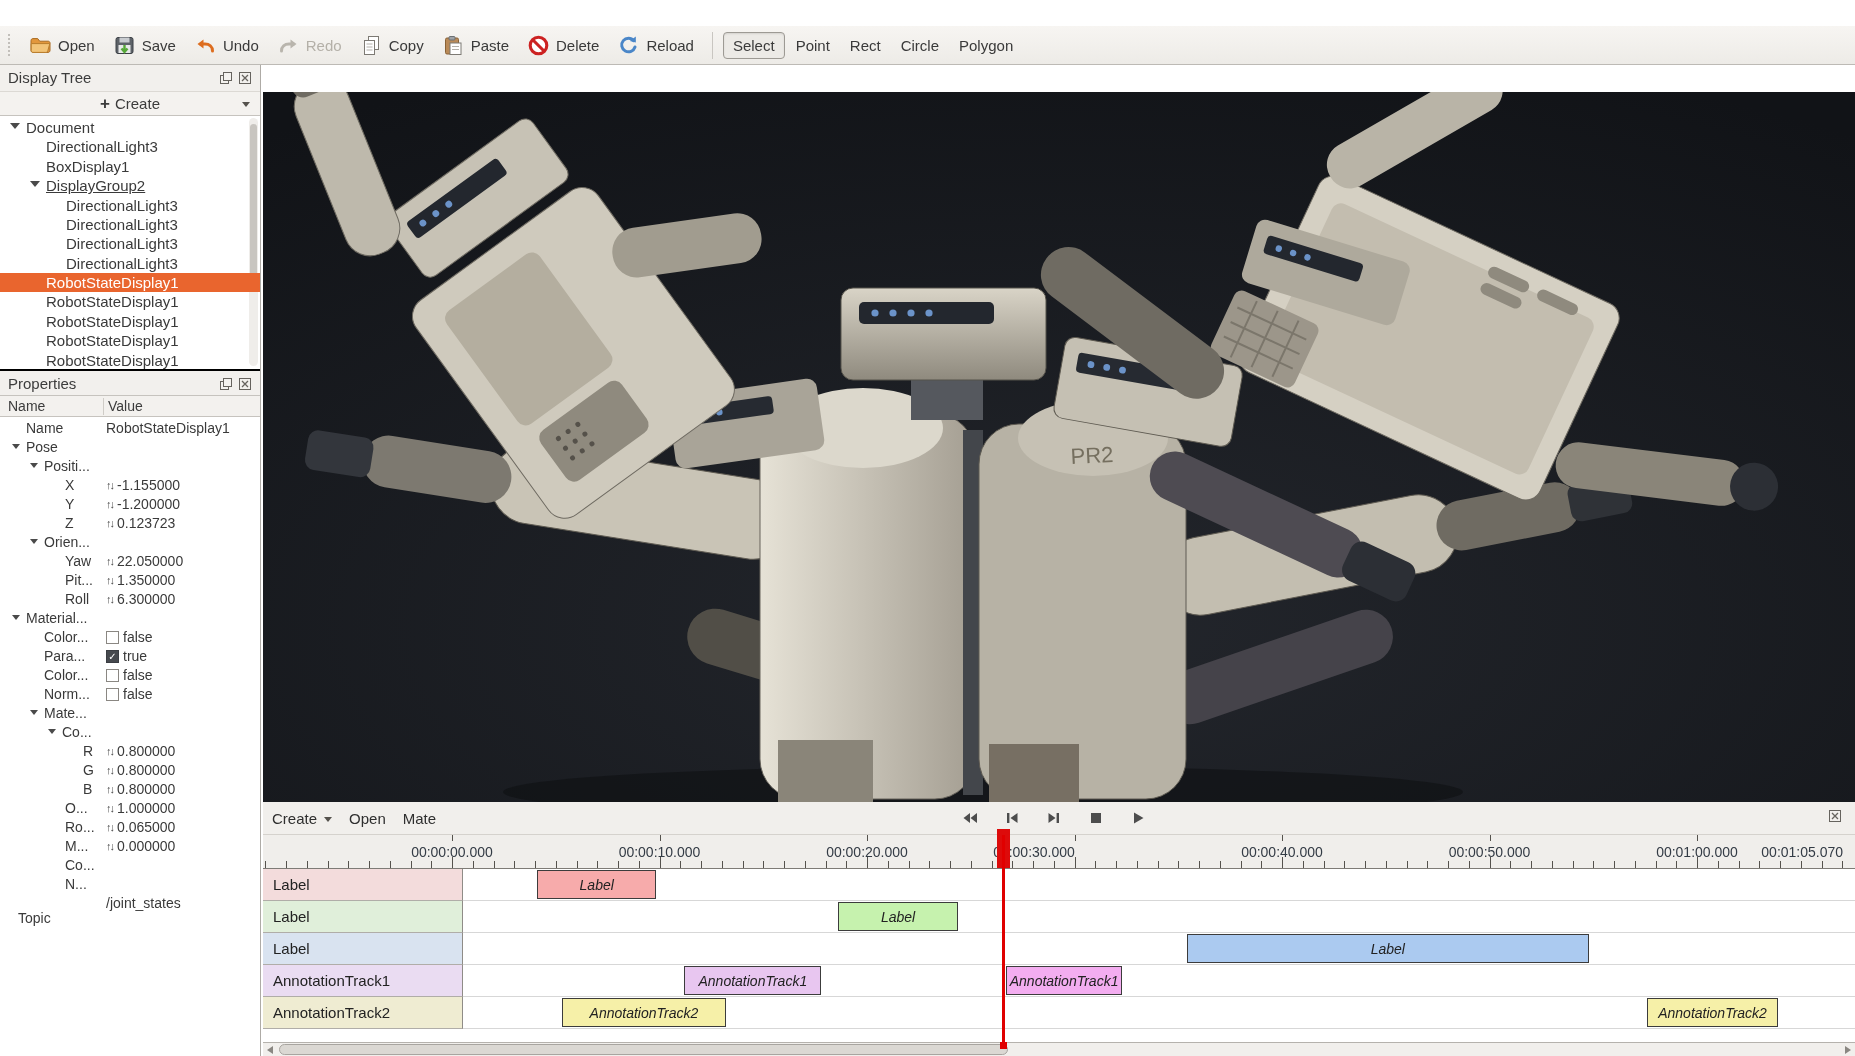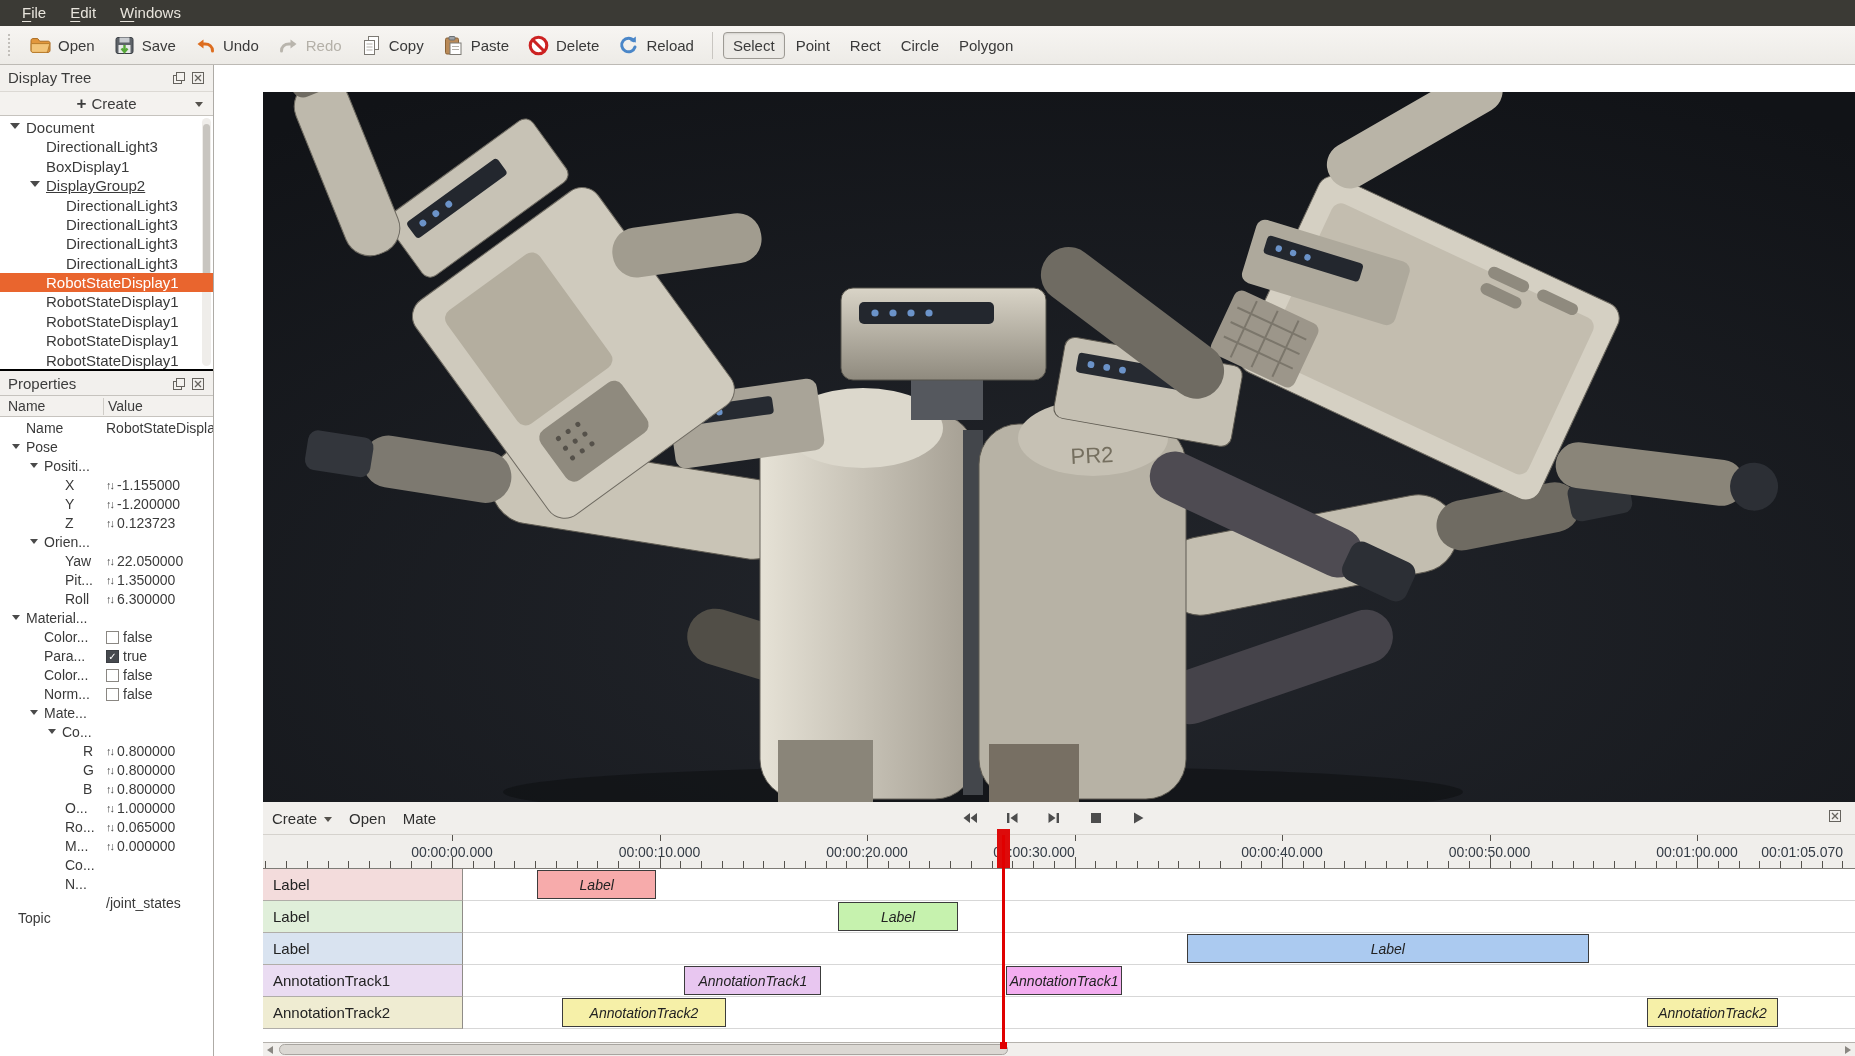--- a/index.html
+++ b/index.html
@@ -16,21 +16,21 @@
            display:flex;align-items:center;padding-left:4px;}
   .thandle{width:6px;height:22px;margin:0 4px;border-left:2px dotted #c2bfba;}
   .tbtn{display:flex;align-items:center;gap:6px;padding:0 9px;font-size:15px;color:#3a3a3a;height:32px;}
   .tbtn .ticon{width:23px;height:23px;display:inline-block;}
   .tbtn.disabled{color:#b4b0a8;}
   .sep{width:1px;height:27px;background:#c9c6c1;margin:0 9px;}
   .tool{font-size:15px;color:#3a3a3a;padding:4px 9px;margin:0 1px;}
   .tool.active{border:1px solid #9d9a94;border-radius:4px;background:#eceae6;
                box-shadow:inset 0 1px 2px rgba(0,0,0,.10);}
   
-  .left-panel{position:absolute;left:0;top:65px;width:214px;height:991px;background:#fff;
+  .left-panel{position:absolute;left:0;top:65px;width:261px;height:991px;background:#fff;
               border-right:1px solid #aeaba6;box-sizing:border-box;}
   .panel-header{position:relative;height:26px;background:#f2f0ed;font-size:15px;color:#3c3c3c;
                 line-height:26px;padding-left:8px;}
   .ph-icons{position:absolute;right:8px;top:6px;display:flex;gap:5px;}
   .ph-icons svg{display:block;}
   .create-bar{position:relative;height:25px;background:#f4f2ef;border-top:1px solid #dcd9d4;
               border-bottom:1px solid #c6c3be;box-sizing:border-box;display:flex;align-items:center;
               justify-content:center;font-size:15px;color:#3c3c3c;}
   .plus{font-size:17px;font-weight:bold;margin-right:5px;color:#3c3c3c;}
   .create-arrow{position:absolute;right:10px;top:10px;width:0;height:0;
@@ -97,25 +97,20 @@
   .sb-right{right:4px;border-left:6px solid #8a8782;}
   .ph-marker{position:absolute;top:27px;width:13px;height:39px;background:#dd0b0b;}
   .ph-line{position:absolute;top:33px;width:3px;height:207px;background:#e00000;}
   .ph-tick{position:absolute;top:240px;width:7px;height:7px;background:#e00000;}
 </style>
 </head>
 <body>
 
 <div id="app">
 
-  <div class="menubar" id="menubar">
-      <div class="menu-item"><u>F</u>ile</div>
-      <div class="menu-item"><u>E</u>dit</div>
-      <div class="menu-item"><u>W</u>indows</div>
-    </div>
 
   <div class="toolbar" id="toolbar">
     <span class="thandle"></span>
   <div class="tbtn">
         <span class="ticon"><svg viewBox="0 0 23 23">
             <path d="M2 6.5c0-1 .8-1.9 1.9-1.9h4.8l2 2.6h8.5c1 0 1.8.8 1.8 1.8v7.5c0 1-.8 1.9-1.8 1.9H3.9C2.8 18.4 2 17.5 2 16.5z" fill="#e2973c" stroke="#a96a20"></path>
             <path d="M2.2 9.6h18.6l-2 7.2c-.2.9-1 1.6-1.9 1.6H4c-1 0-1.8-.8-1.8-1.8z" fill="#f2c478" stroke="#b97d2c"></path>
           </svg></span>
         <span>Open</span>
       </div>

